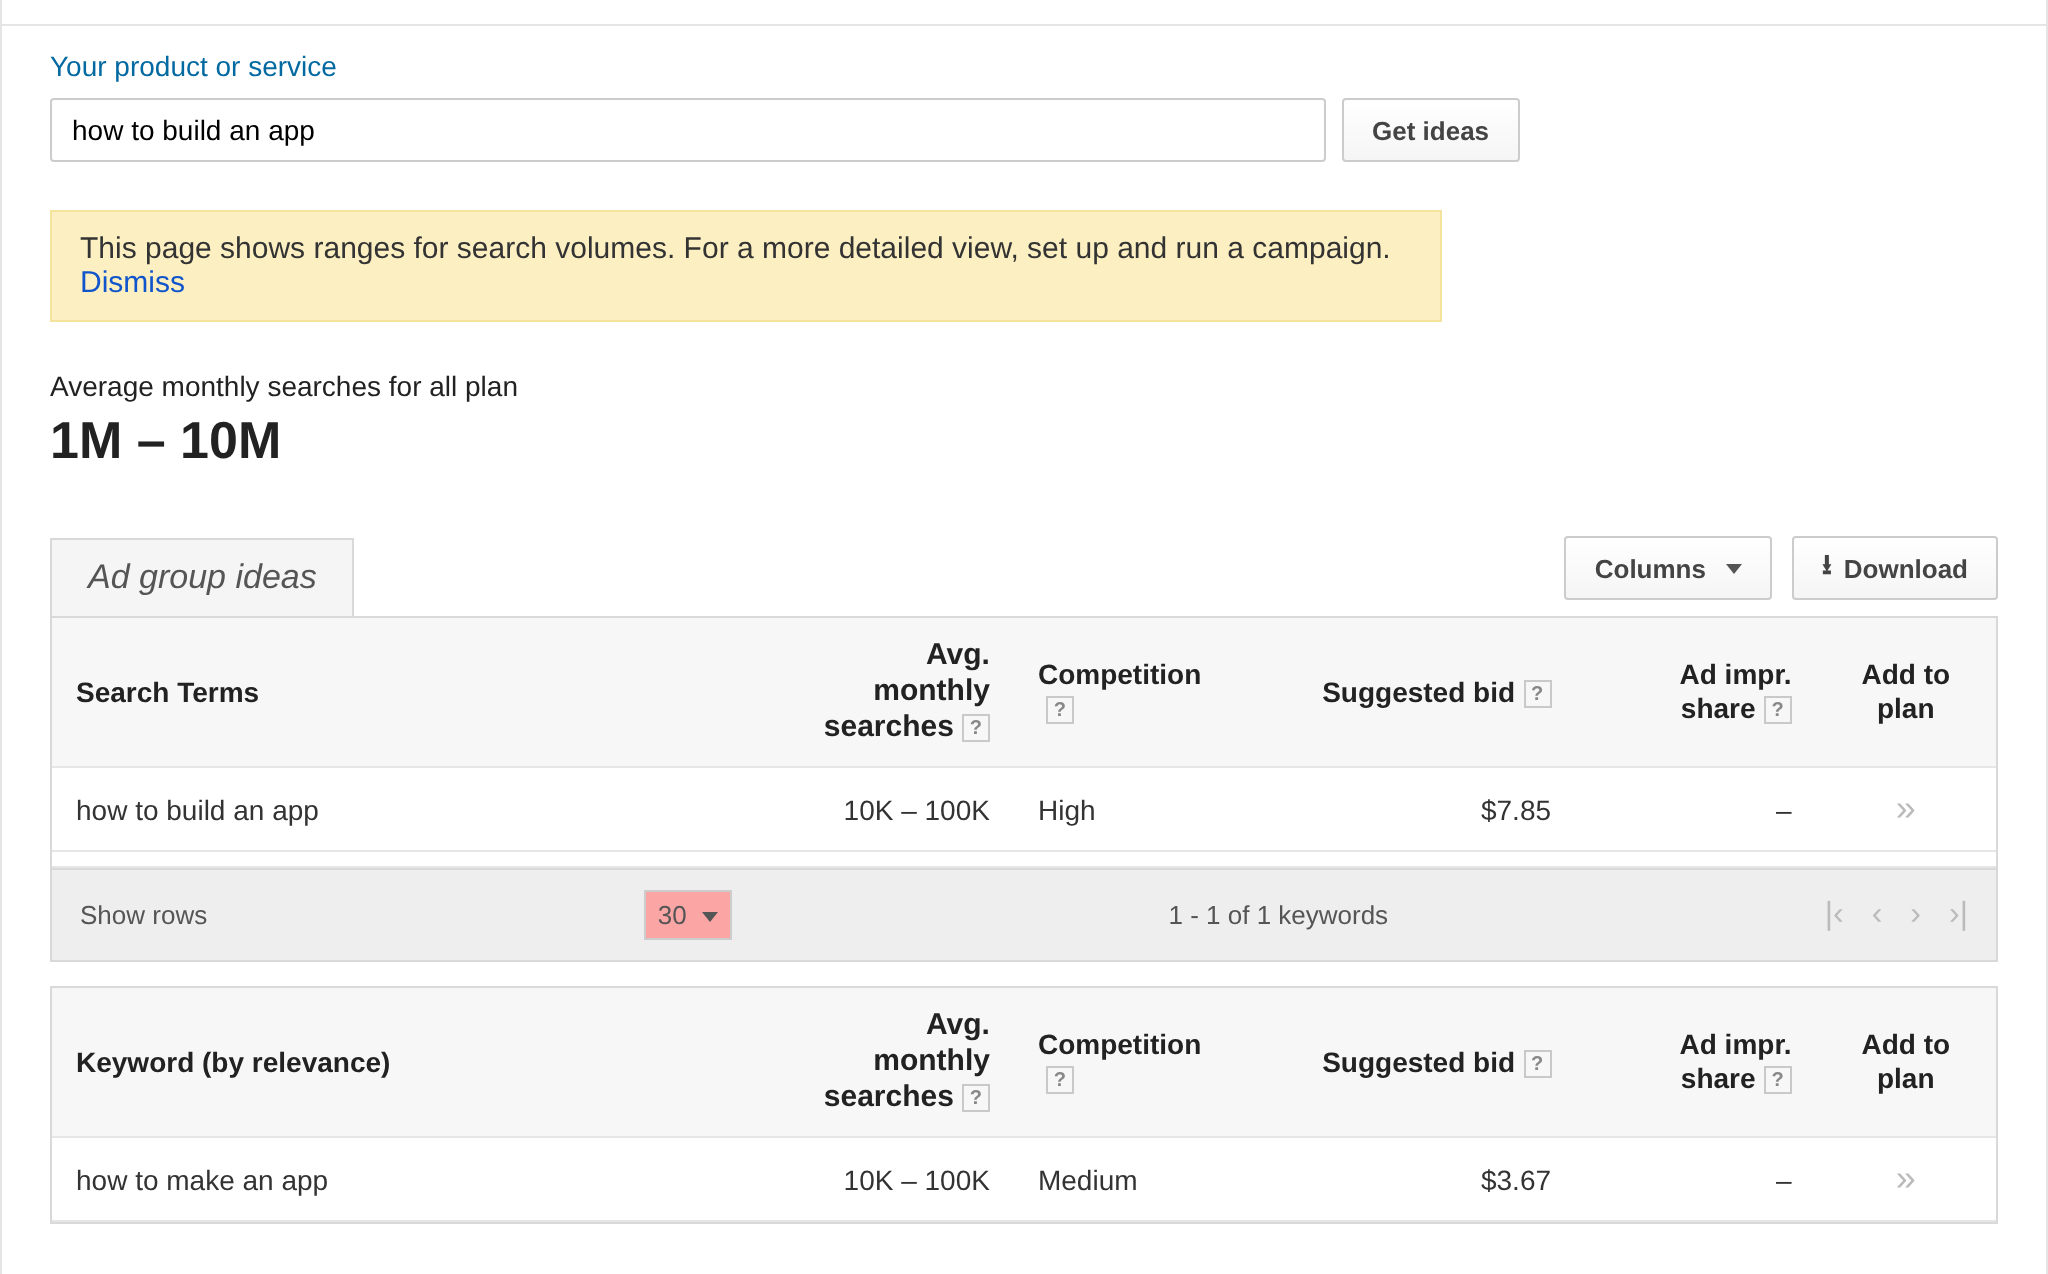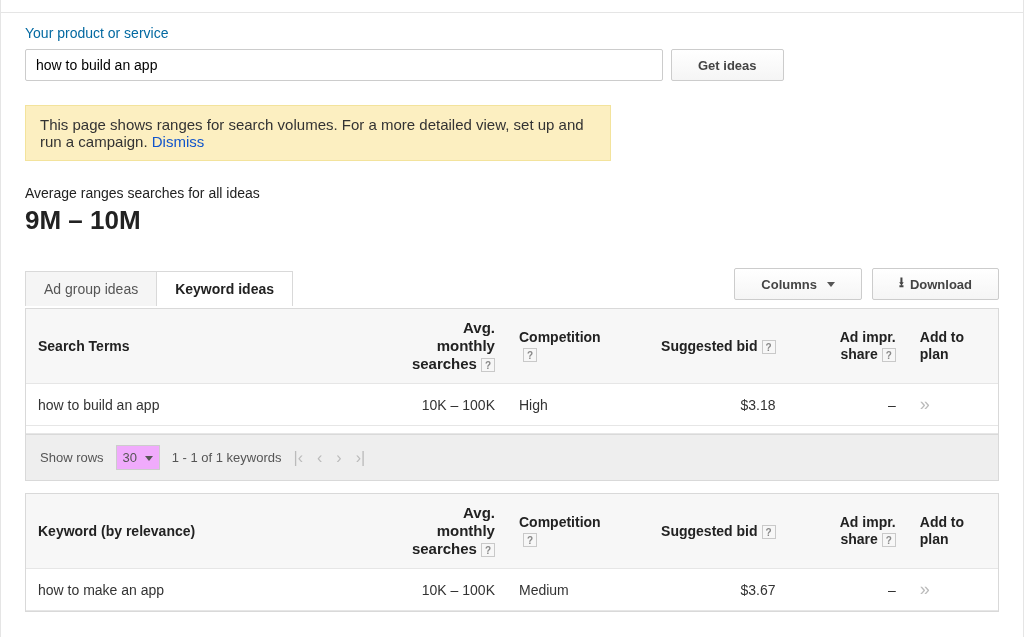--- a/index.html
+++ b/index.html
@@ -2,44 +2,44 @@
 <html><head>
 <meta charset="utf-8">
 <style>
 * { box-sizing: border-box; margin: 0; padding: 0; }
 body { font-family: Arial, Helvetica, sans-serif; font-size: 14px; color: #333; background: #fff; }
 .container { width: 1024px; margin: 0 auto; padding: 12px 24px 40px; border-left: 1px solid #e5e5e5; border-right: 1px solid #e5e5e5; }
 .top-border { border-top: 1px solid #e5e5e5; margin: 0 -24px 12px; }
 .label { color: #0369a1; }
 .search-row { display: flex; align-items: center; gap: 8px; margin: 8px 0 24px; }
 .search-input { width: 638px; height: 32px; padding: 6px 10px; border: 1px solid #ccc; border-radius: 2px; font-size: 14px; }
-.btn { height: 32px; padding: 0 26px; border: 1px solid #ccc; border-radius: 2px; background: linear-gradient(#fff,#f5f5f5); font-weight: bold; font-size: 13px; cursor: pointer; color: #444; display: inline-flex; align-items: center; gap: 6px; }
-.notice { background: #fcefc1; border: 1px solid #f3e39c; padding: 10px 14px; font-size: 15px; color: #333; width: 586px; margin-bottom: 24px; }
+.btn { height: 32px; padding: 0 14px; border: 1px solid #ccc; border-radius: 2px; background: linear-gradient(#fff,#f5f5f5); font-weight: bold; font-size: 13px; cursor: pointer; color: #444; display: inline-flex; align-items: center; gap: 6px; }
+.notice { background: #fcefc1; border: 1px solid #f3e39c; padding: 10px 14px; font-size: 15px; color: #333; width: 696px; margin-bottom: 24px; }
 .notice a { color: #1155cc; text-decoration: none; cursor: pointer; }
 .avg-searches-label { font-size: 14px; color: #222; margin-bottom: 4px; }
 .avg-searches-value { font-size: 26px; font-weight: bold; color: #222; margin-bottom: 32px; }
 .tab-row { display: flex; align-items: center; border-bottom: 1px solid #d9d9d9; }
 .tabs { display: flex; }
-.tab { padding: 9px 18px; border: 1px solid #d9d9d9; border-bottom: none; background: #f5f5f5; color: #555; cursor: pointer; font-size: 14px; margin-right: -1px; }
+.tab { padding: 9px 18px; border: 1px solid #d9d9d9; border-bottom: none; background: #f5f5f5; color: #555; cursor: pointer; font-size: 17px; margin-right: -1px; font-style: italic; }
 .tab.active { background: #fff; font-weight: bold; color: #222; }
 .tab-spacer { flex: 1; }
 .tab-actions { display: flex; gap: 10px; padding-bottom: 8px; align-items: center; }
 .caret-down { display: inline-block; width: 0; height: 0; border-left: 4px solid transparent; border-right: 4px solid transparent; border-top: 5px solid #555; vertical-align: middle; margin-left: 4px; }
 .dl-icon { font-size: 14px; }
 .table-wrap { border: 1px solid #d9d9d9; border-top: none; margin-bottom: 0; background: #fff; }
 table { width: 100%; border-collapse: collapse; table-layout: fixed; }
 th, td { text-align: left; padding: 10px 12px; border-bottom: 1px solid #e6e6e6; font-size: 14px; }
 th { background: #f7f7f7; font-weight: bold; color: #222; vertical-align: middle; line-height: 1.2; }
 th .sub { font-weight: bold; font-size: 15px; }
 .help { display: inline-block; width: 14px; height: 14px; border: 1px solid #c9c9c9; font-size: 10px; color: #888; text-align: center; line-height: 13px; vertical-align: middle; margin-left: 4px; cursor: pointer; }
 .col-avg, .col-bid, .col-share { text-align: right; }
-.col-add { }
+.col-add { text-align: center; }
 .add-icon { color: #bbb; font-size: 18px; cursor: pointer; }
-.pager-row { background: #eee; display: flex; align-items: center; justify-content: flex-start; gap: 12px; padding: 10px 14px; border: 1px solid #d9d9d9; border-top: none; margin-bottom: 12px; font-size: 13px; color: #555; }
-.pager-row .sel { border: 1px solid #ccc; padding: 4px 6px; background: #f0abfc; }
+.pager-row { background: #eee; display: flex; align-items: center; justify-content: space-between; gap: 12px; padding: 10px 14px; border: 1px solid #d9d9d9; border-top: none; margin-bottom: 12px; font-size: 13px; color: #555; }
+.pager-row .sel { border: 1px solid #ccc; padding: 4px 6px; background: #fca5a5; }
 .pager-btns { display: flex; gap: 14px; }
 .pager-btn { color: #bbb; cursor: default; font-size: 16px; }
 .section2 { margin-top: 12px; }
 td { color: #333; }
 </style>
 </head>
 <body>
 
 <div class="container">
   <div class="top-border"></div>
@@ -47,27 +47,26 @@
   <div class="label">Your product or service</div>
   <div class="search-row">
     <input class="search-input" value="how to build an app" style="">
     <button class="btn">Get ideas</button>
   </div>
 
   <div class="notice">
     <span>This page shows ranges for search volumes. For a more detailed view, set up and run a campaign. </span><a>Dismiss</a>
   </div>
 
-  <div class="avg-searches-label">Average ranges searches for all ideas</div>
-  <div class="avg-searches-value">9M – 10M</div>
+  <div class="avg-searches-label">Average monthly searches for all plan</div>
+  <div class="avg-searches-value">1M – 10M</div>
 
   <div class="tab-row">
     <div class="tabs">
       <div class="tab">Ad group ideas</div>
-      <div class="tab active">Keyword ideas</div>
     </div>
     <div class="tab-spacer"></div>
     <div class="tab-actions">
       <button class="btn">
           <span>Columns</span>
           <span class="caret-down"></span>
         </button>
       <button class="btn">
           <span class="dl-icon">⭳</span>
           <span>Download</span>
@@ -93,21 +92,21 @@
           <th class="col-bid"><span>Suggested bid</span><span class="help">?</span></th>
           <th class="col-share"><span>Ad impr. share</span><span class="help">?</span></th>
           <th class="col-add">Add to plan</th>
         </tr>
       </thead>
       <tbody>
         <tr>
           <td>how to build an app</td>
           <td class="col-avg">10K – 100K</td>
           <td>High</td>
-          <td class="col-bid">$3.18</td>
+          <td class="col-bid">$7.85</td>
           <td class="col-share">–</td>
           <td class="col-add"><span class="add-icon">»</span></td>
         </tr>
         <tr style="height:8px;">
             <td colspan="6" style="padding:2px;"></td>
           </tr>
       </tbody>
     </table>
   </div>
 

